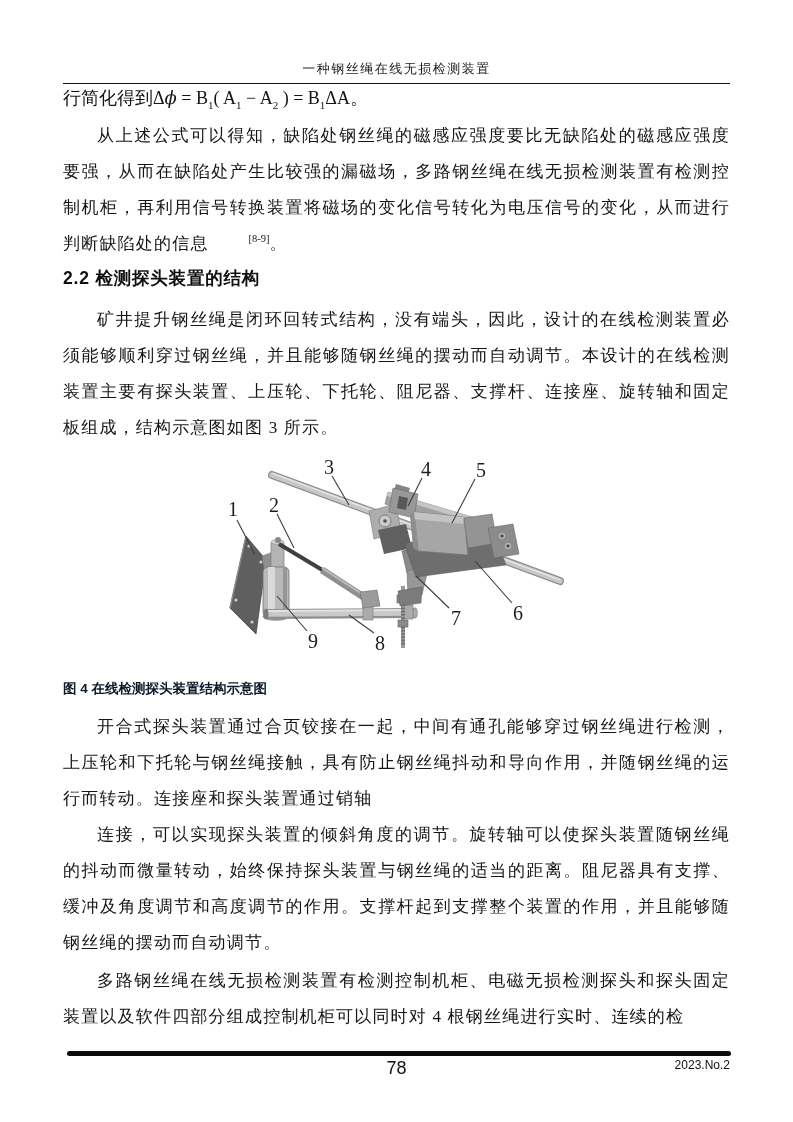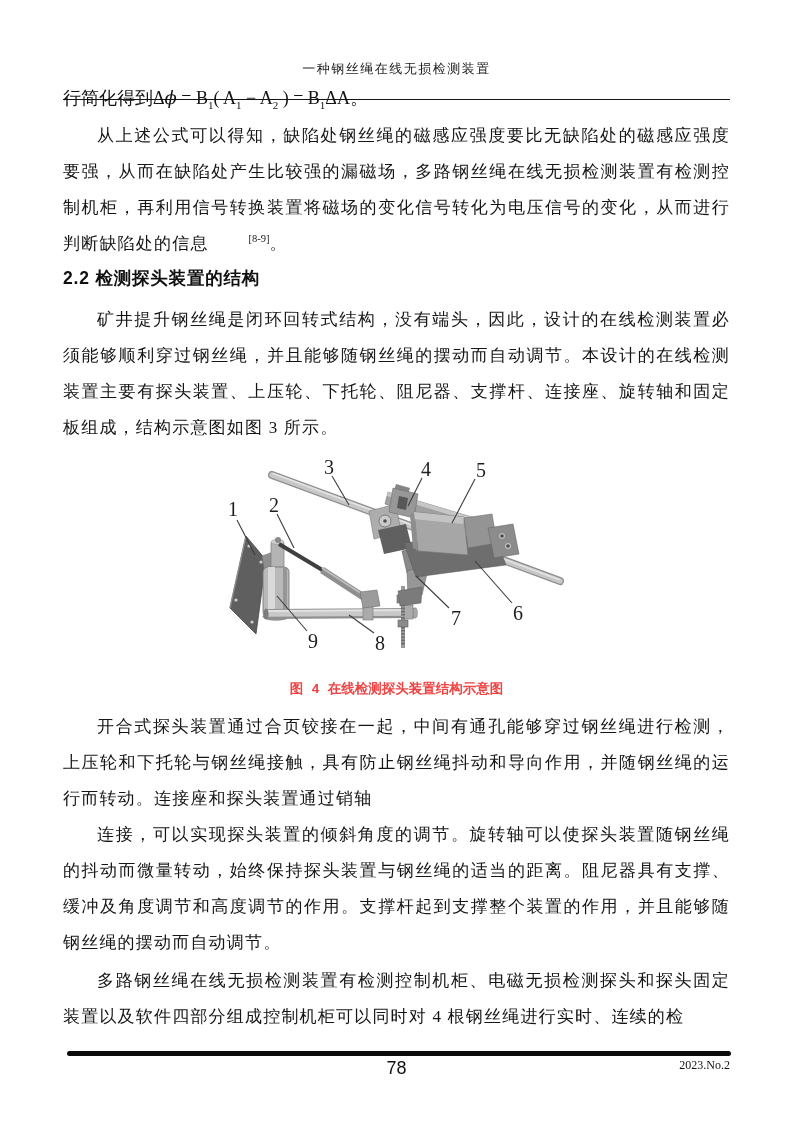--- a/index.html
+++ b/index.html
@@ -1,42 +1,42 @@
 <!DOCTYPE html>
 <html><head>
 <meta charset="utf-8">
 <style>
   html,body{margin:0;padding:0;background:#ffffff;}
   .page{position:relative;width:793px;height:1122px;background:#fff;overflow:hidden;
         font-family:"Liberation Serif","DejaVu Serif",serif;color:#141414;}
   .header{position:absolute;left:63px;top:60px;width:667px;text-align:center;
-          font-size:13px;letter-spacing:1.5px;color:#1c1c1c;padding-bottom:21px;
+          font-size:13px;letter-spacing:1.5px;color:#1c1c1c;padding-bottom:5px;
           border-bottom:1.7px solid #141414;}
   .formula{position:absolute;left:63px;top:85px;width:667px;font-size:18px;line-height:26px;}
   .formula .mi{font-style:italic;font-family:"DejaVu Serif",serif;}
   .formula sub{font-size:11px;line-height:0;}
   .para{position:absolute;left:63px;width:667px;font-size:17px;line-height:36px;
         text-align:justify;text-indent:2em;letter-spacing:1.2px;color:#151515;}
   .para sup{font-size:10.5px;letter-spacing:0;line-height:0;margin-left:40px;}
   .h2{position:absolute;left:63px;top:266px;width:667px;
       font-family:Liberation Sans, sans-serif;font-weight:bold;
       font-size:17.5px;letter-spacing:0.8px;color:#101010;}
   .figure{position:absolute;left:172px;top:448px;width:475px;height:215px;}
   .cap1{position:absolute;left:43px;top:663px;width:707px;text-align:center;
         font-family:"Liberation Sans","DejaVu Sans",sans-serif;font-weight:bold;
         font-size:12.5px;color:#151515;}
-  .cap2{position:absolute;left:63px;top:680px;width:667px;text-align:center;
-        font-family:Liberation Mono, monospace;font-weight:bold;
-        font-size:13.5px;color:#ef4444;}
+  .cap2{position:absolute;left:63px;top:680px;width:667px;
+        font-family:Liberation Sans, sans-serif;font-weight:bold;
+        font-size:13.5px;color:#0f172a;}
   .footer-bar{position:absolute;left:67px;top:1051px;width:664px;height:5px;
         background:#0b0b0b;border-radius:2.5px;}
   .footer-page{position:absolute;left:0;top:1058px;width:793px;text-align:center;
         font-family:"Liberation Sans","DejaVu Sans",sans-serif;font-size:18px;color:#111;}
   .footer-issue{position:absolute;right:63px;top:1058px;
-        font-family:Liberation Serif, serif;font-size:12px;color:#111;}
+        font-family:Liberation Sans, sans-serif;font-size:12px;color:#111;}
   svg text.callout{font-family:"Liberation Serif","DejaVu Serif",serif;font-size:20px;fill:#1d1d1d;}
 </style>
 </head>
 <body>
 
 <div class="page">
 
   <div class="header">
     <span>一种钢丝绳在线无损检测装置</span>
   </div>

